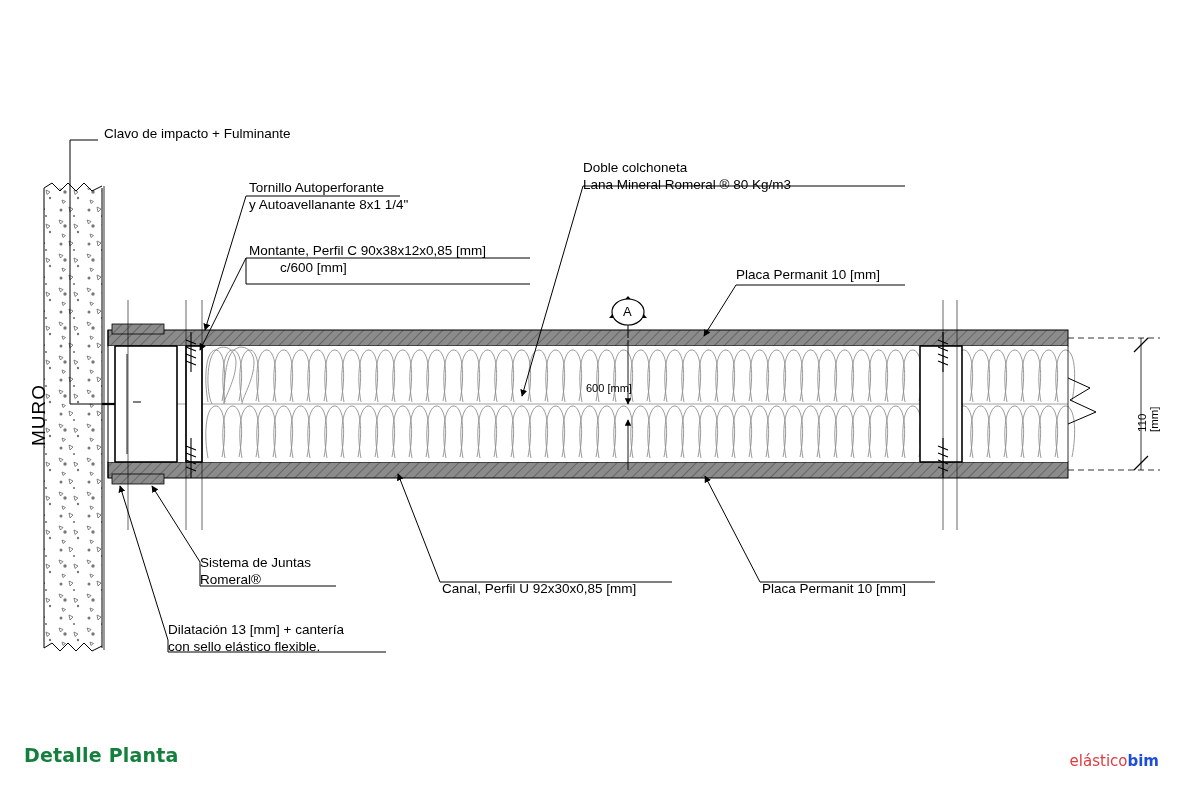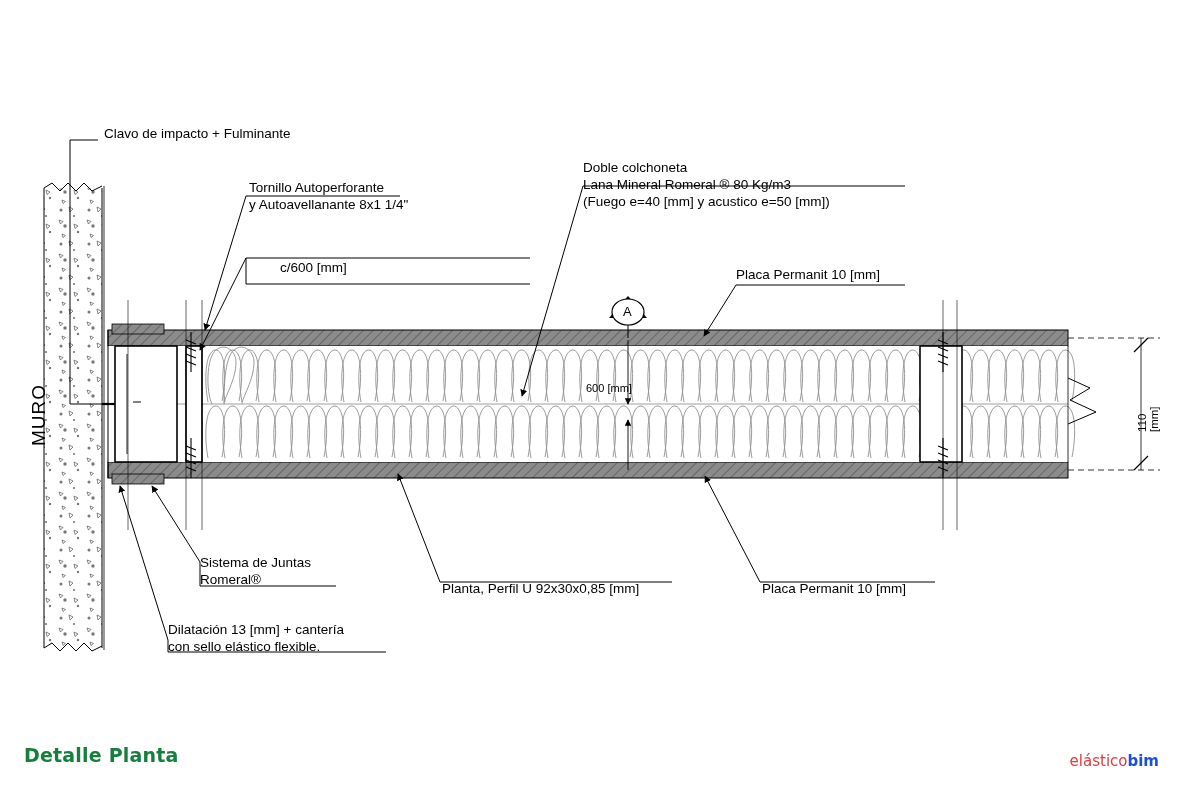--- a/index.html
+++ b/index.html
@@ -372,30 +372,30 @@
     </g>
 
     <line x1="104" y1="186" x2="104" y2="650" stroke="#000" stroke-width="0.8"></line>
   </svg>
 
   <div class="lbl" style="left:104px; top:126px;">Clavo de impacto + Fulminante</div>
 
   <div class="lbl" style="left:249px; top:180px;">Tornillo Autoperforante</div>
   <div class="lbl" style="left:249px; top:197px;">y Autoavellanante 8x1 1/4"</div>
 
+  <div class="lbl" style="left:249px; top:243px;">Montante, Perfil C 90x38x12x0,85 [mm]</div>
   <div class="lbl" style="left:249px; top:260px;margin-left:31px;">c/600 [mm]</div>
 
   <div class="lbl" style="left:583px; top:160px;">Doble colchoneta</div>
   <div class="lbl" style="left:583px; top:177px;text-align:center;">Lana Mineral Romeral ® 80 Kg/m3</div>
-  <div class="lbl" style="left:583px; top:194px;">(Fuego e=40 [mm] y acustico e=50 [mm])</div>
 
   <div class="lbl" style="left:736px; top:267px;">Placa Permanit 10 [mm]</div>
   <div class="lbl" style="left:762px; top:581px;">Placa Permanit 10 [mm]</div>
 
-  <div class="lbl" style="left:442px; top:581px;">Planta, Perfil U 92x30x0,85 [mm]</div>
+  <div class="lbl" style="left:442px; top:581px;">Canal, Perfil U 92x30x0,85 [mm]</div>
 
   <div class="lbl" style="left:200px; top:555px;">Sistema de Juntas</div>
   <div class="lbl" style="left:200px; top:572px;">Romeral®</div>
 
   <div class="lbl" style="left:168px; top:622px;">Dilatación 13 [mm] + cantería</div>
   <div class="lbl" style="left:168px; top:639px;">con sello elástico flexible.</div>
 
   <div class="vert" style="left:28px; top:446px;">MURO</div>
 
   <div class="dim-text" style="left:586px; top:382px;">600 [mm]</div>

